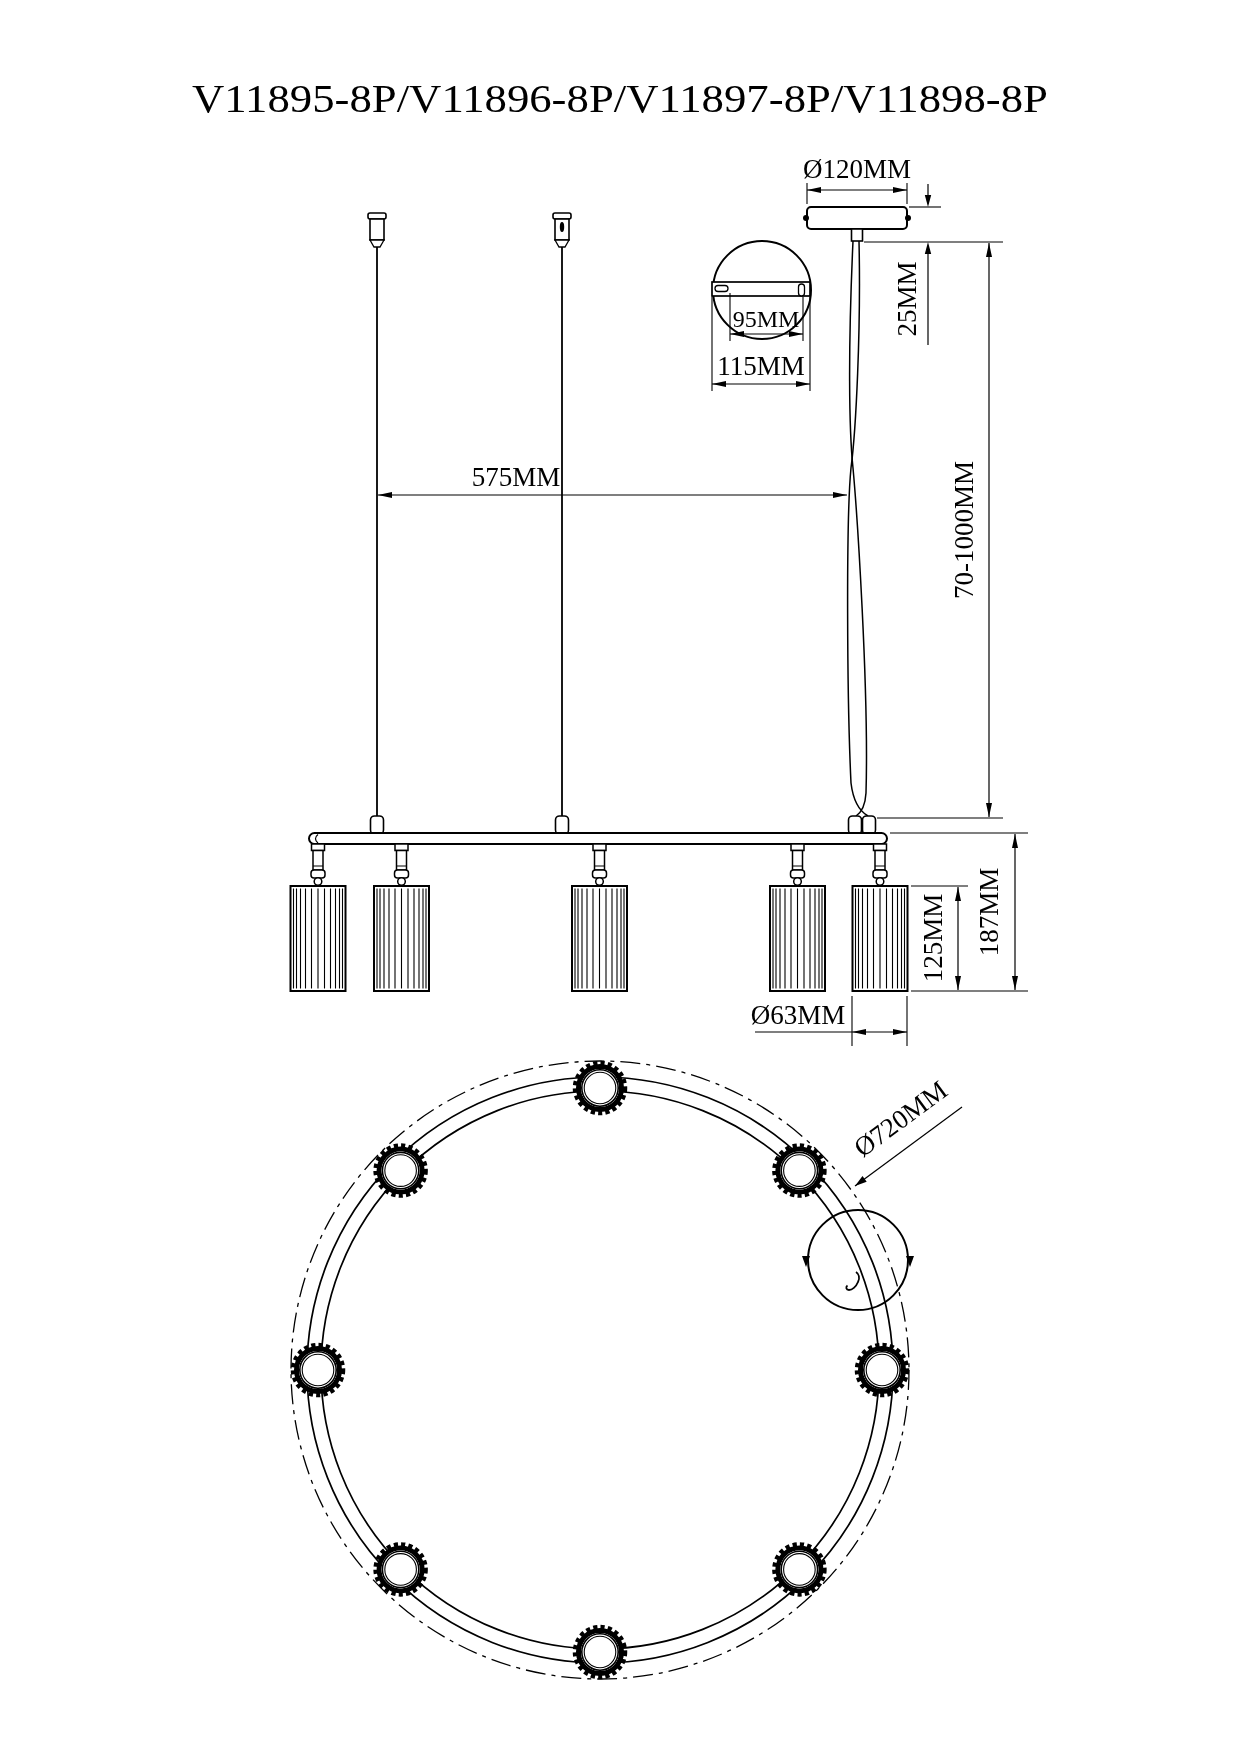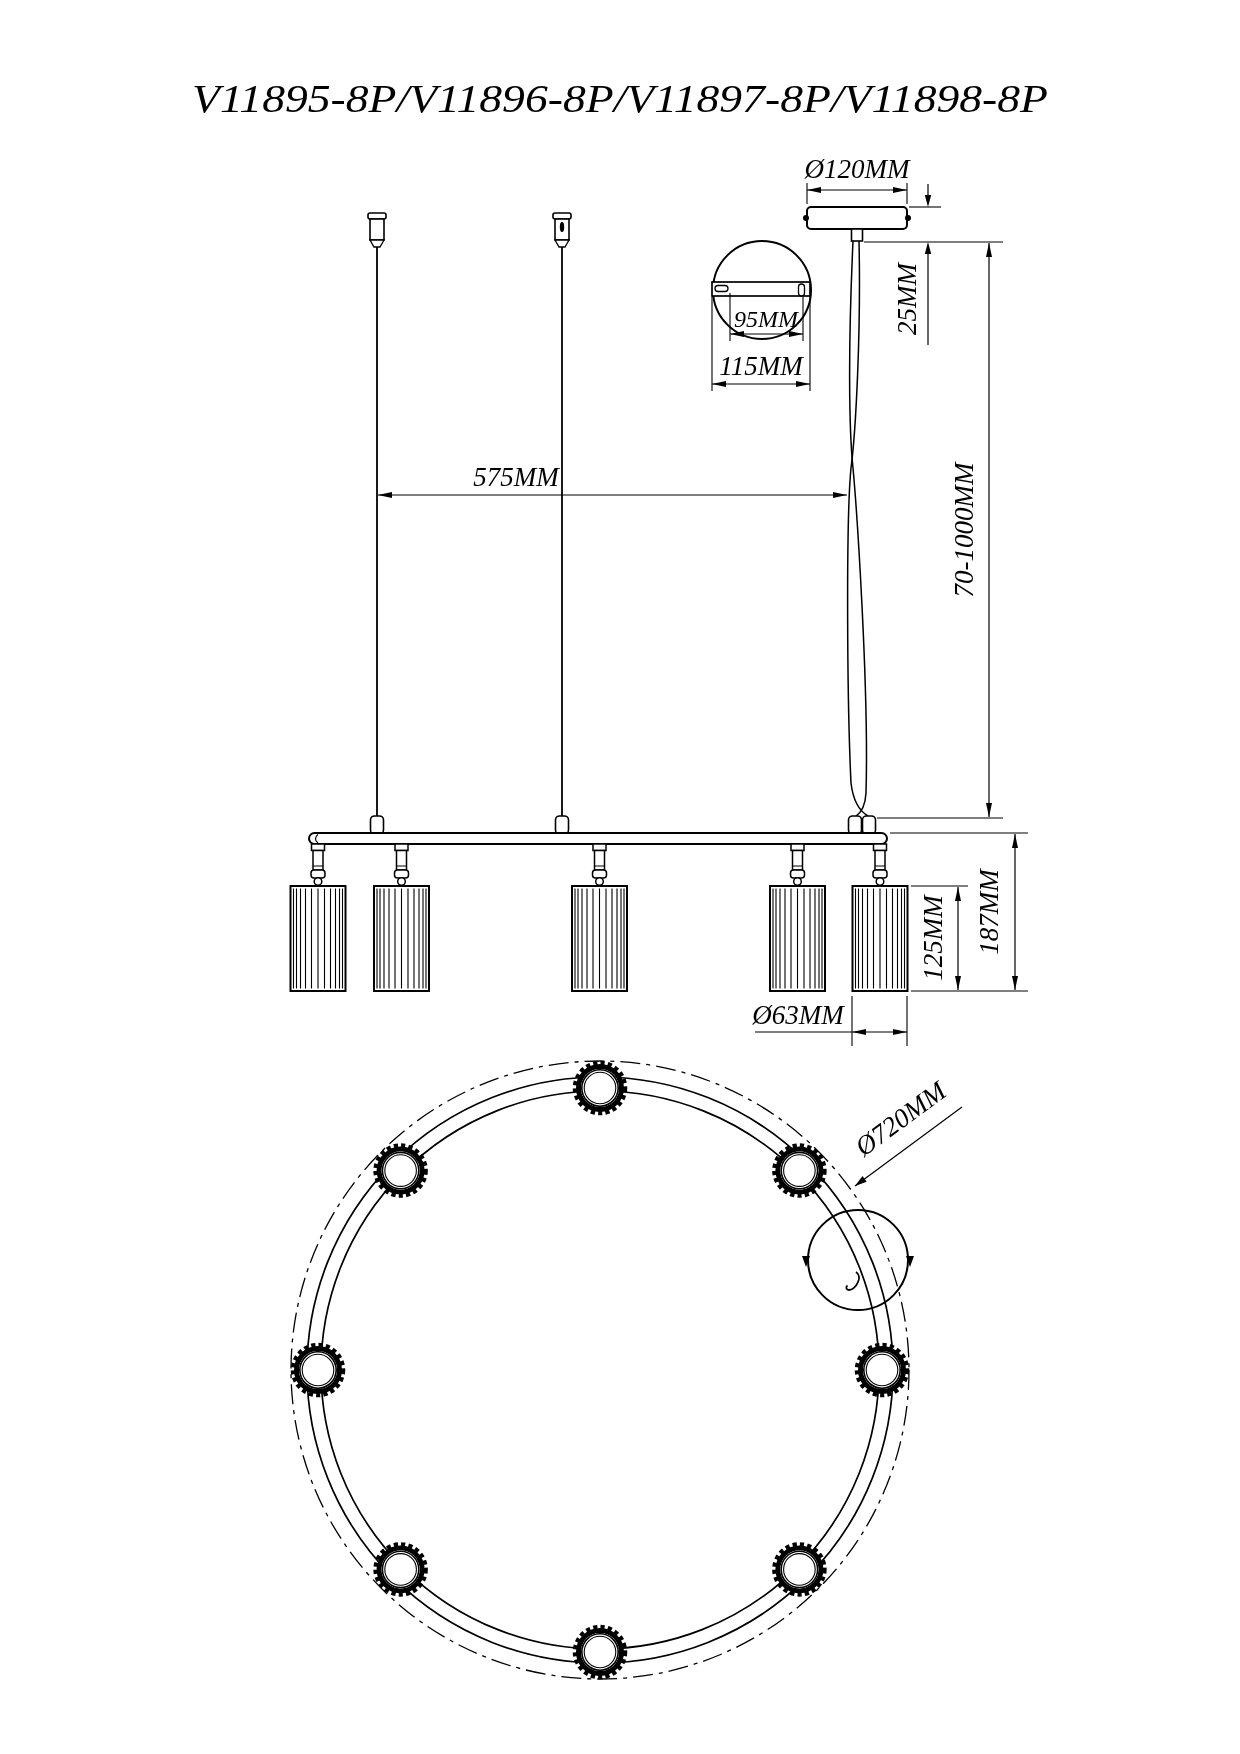--- a/index.html
+++ b/index.html
@@ -1,17 +1,17 @@
 <!DOCTYPE html>
 <html><head>
 <meta charset="utf-8">
 <style>
   html,body{margin:0;padding:0;background:#fff;}
   .page{width:1240px;height:1754px;background:#ffffff;position:relative;overflow:hidden;
-        font-family:"Liberation Serif",serif;font-style:italic;}
+        font-family:"Liberation Serif",serif;}
   svg{display:block;}
   text{fill:#000;font-family:"Liberation Serif",serif;}
   .title-text{font-size:40px;}
   .dim{font-size:27px;}
   .dim-small{font-size:24px;}
   .ln{stroke:#000;fill:none;}
 </style>
 </head>
 <body>
 

